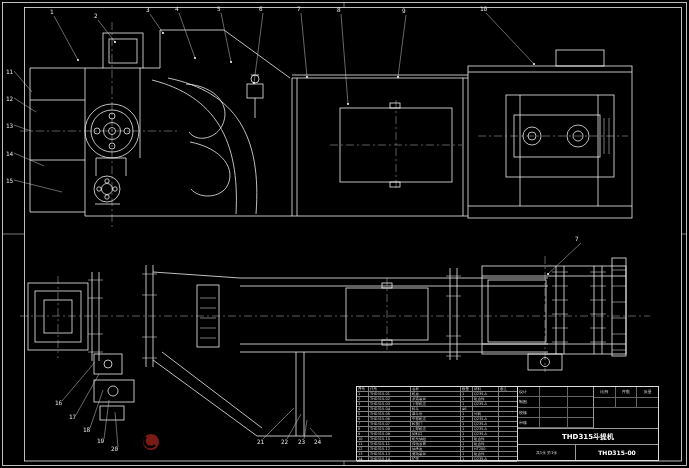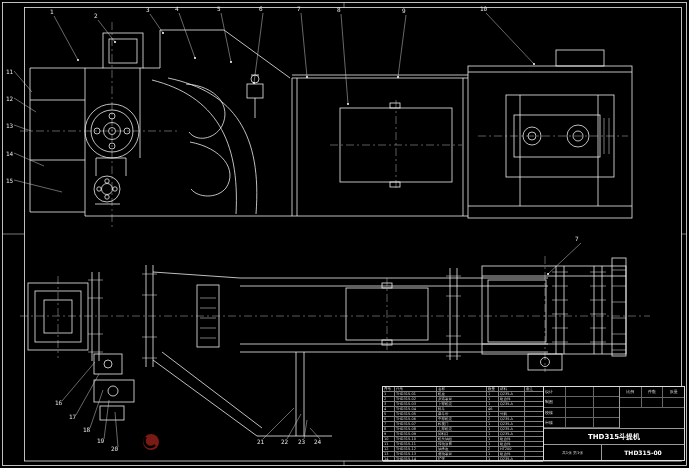--- a/index.html
+++ b/index.html
@@ -6,21 +6,21 @@
   #sheet{position:relative;width:689px;height:468px;background:#000;overflow:hidden;
          font-family:"DejaVu Sans",sans-serif;color:#e8e8e8;}
   svg{position:absolute;left:0;top:0;}
   .ln{stroke:#ededed;stroke-width:.8;fill:none;}
   .t{stroke-width:.5;}
   .cl{stroke:#b9b9b9;stroke-width:.5;fill:none;stroke-dasharray:8 3 2 3;}
   .ld{stroke:#cfcfcf;stroke-width:.5;fill:none;}
   text{font:6px "DejaVu Sans Mono",monospace;fill:#e8e8e8;}
   .dot{fill:#fff;stroke:none;}
   
-  .tbl{position:absolute;left:382px;top:386px;width:303px;height:75px;display:flex;
+  .tbl{position:absolute;left:356px;top:386px;width:303px;height:75px;display:flex;
        border:1px solid #ddd;box-sizing:border-box;background:#000;}
   .bom{width:160px;display:flex;flex-direction:column;box-sizing:border-box;}
   .bom-row{display:flex;height:5px;box-sizing:border-box;}
   .bom-cell{border-right:1px solid rgba(255,255,255,.5);border-bottom:1px solid rgba(255,255,255,.5);
             box-sizing:border-box;font-size:3.5px;line-height:4px;overflow:hidden;white-space:nowrap;
             color:#ddd;padding-left:1px;}
   .c0{width:12px}.c1{width:42px}.c2{width:50px}.c3{width:12px}.c4{width:26px}.c5{width:18px;border-right:none}
   .tb{width:143px;border-left:1px solid #ddd;box-sizing:border-box;display:flex;flex-direction:column;}
   .tb-top{height:42px;display:flex;border-bottom:1px solid rgba(255,255,255,.6);box-sizing:border-box;}
   .tb-fields{width:76px;display:flex;flex-direction:column;border-right:1px solid rgba(255,255,255,.6);box-sizing:border-box;}

